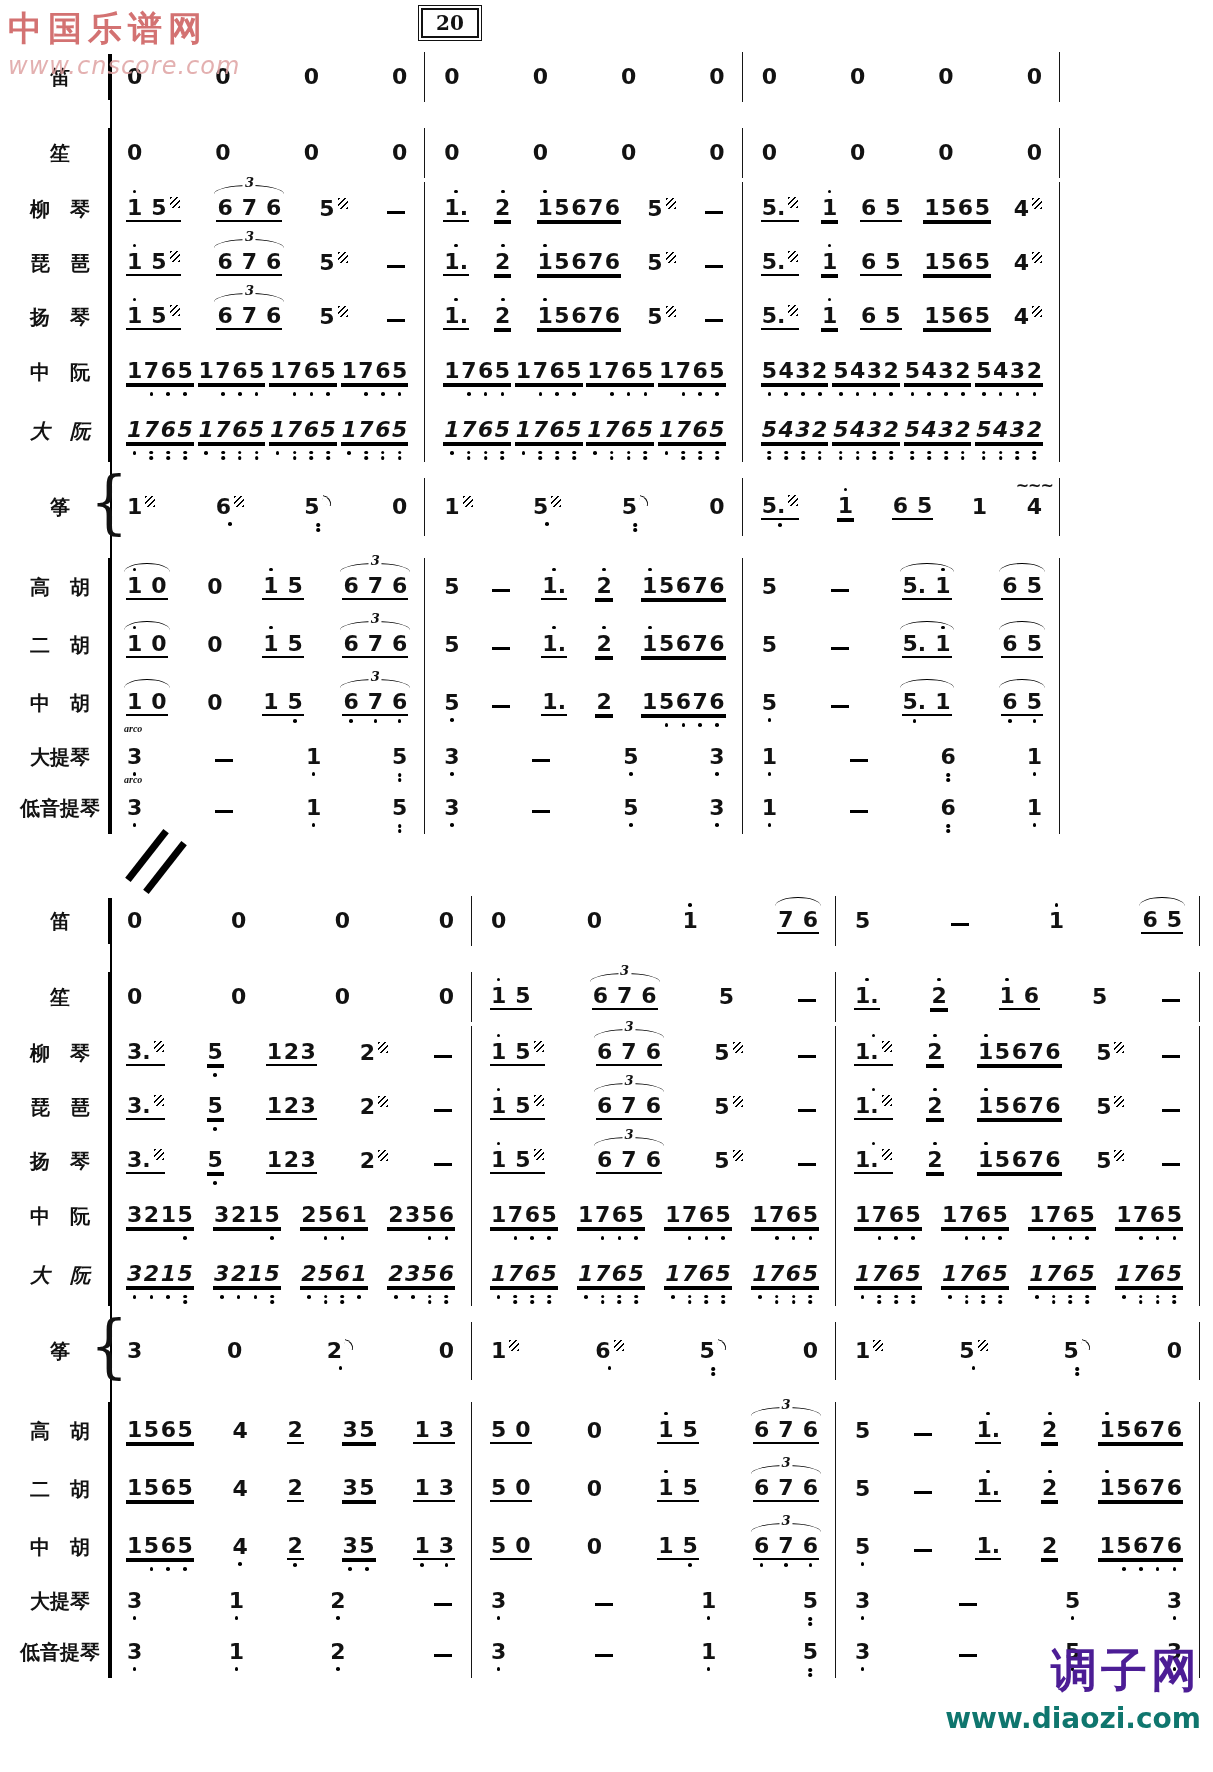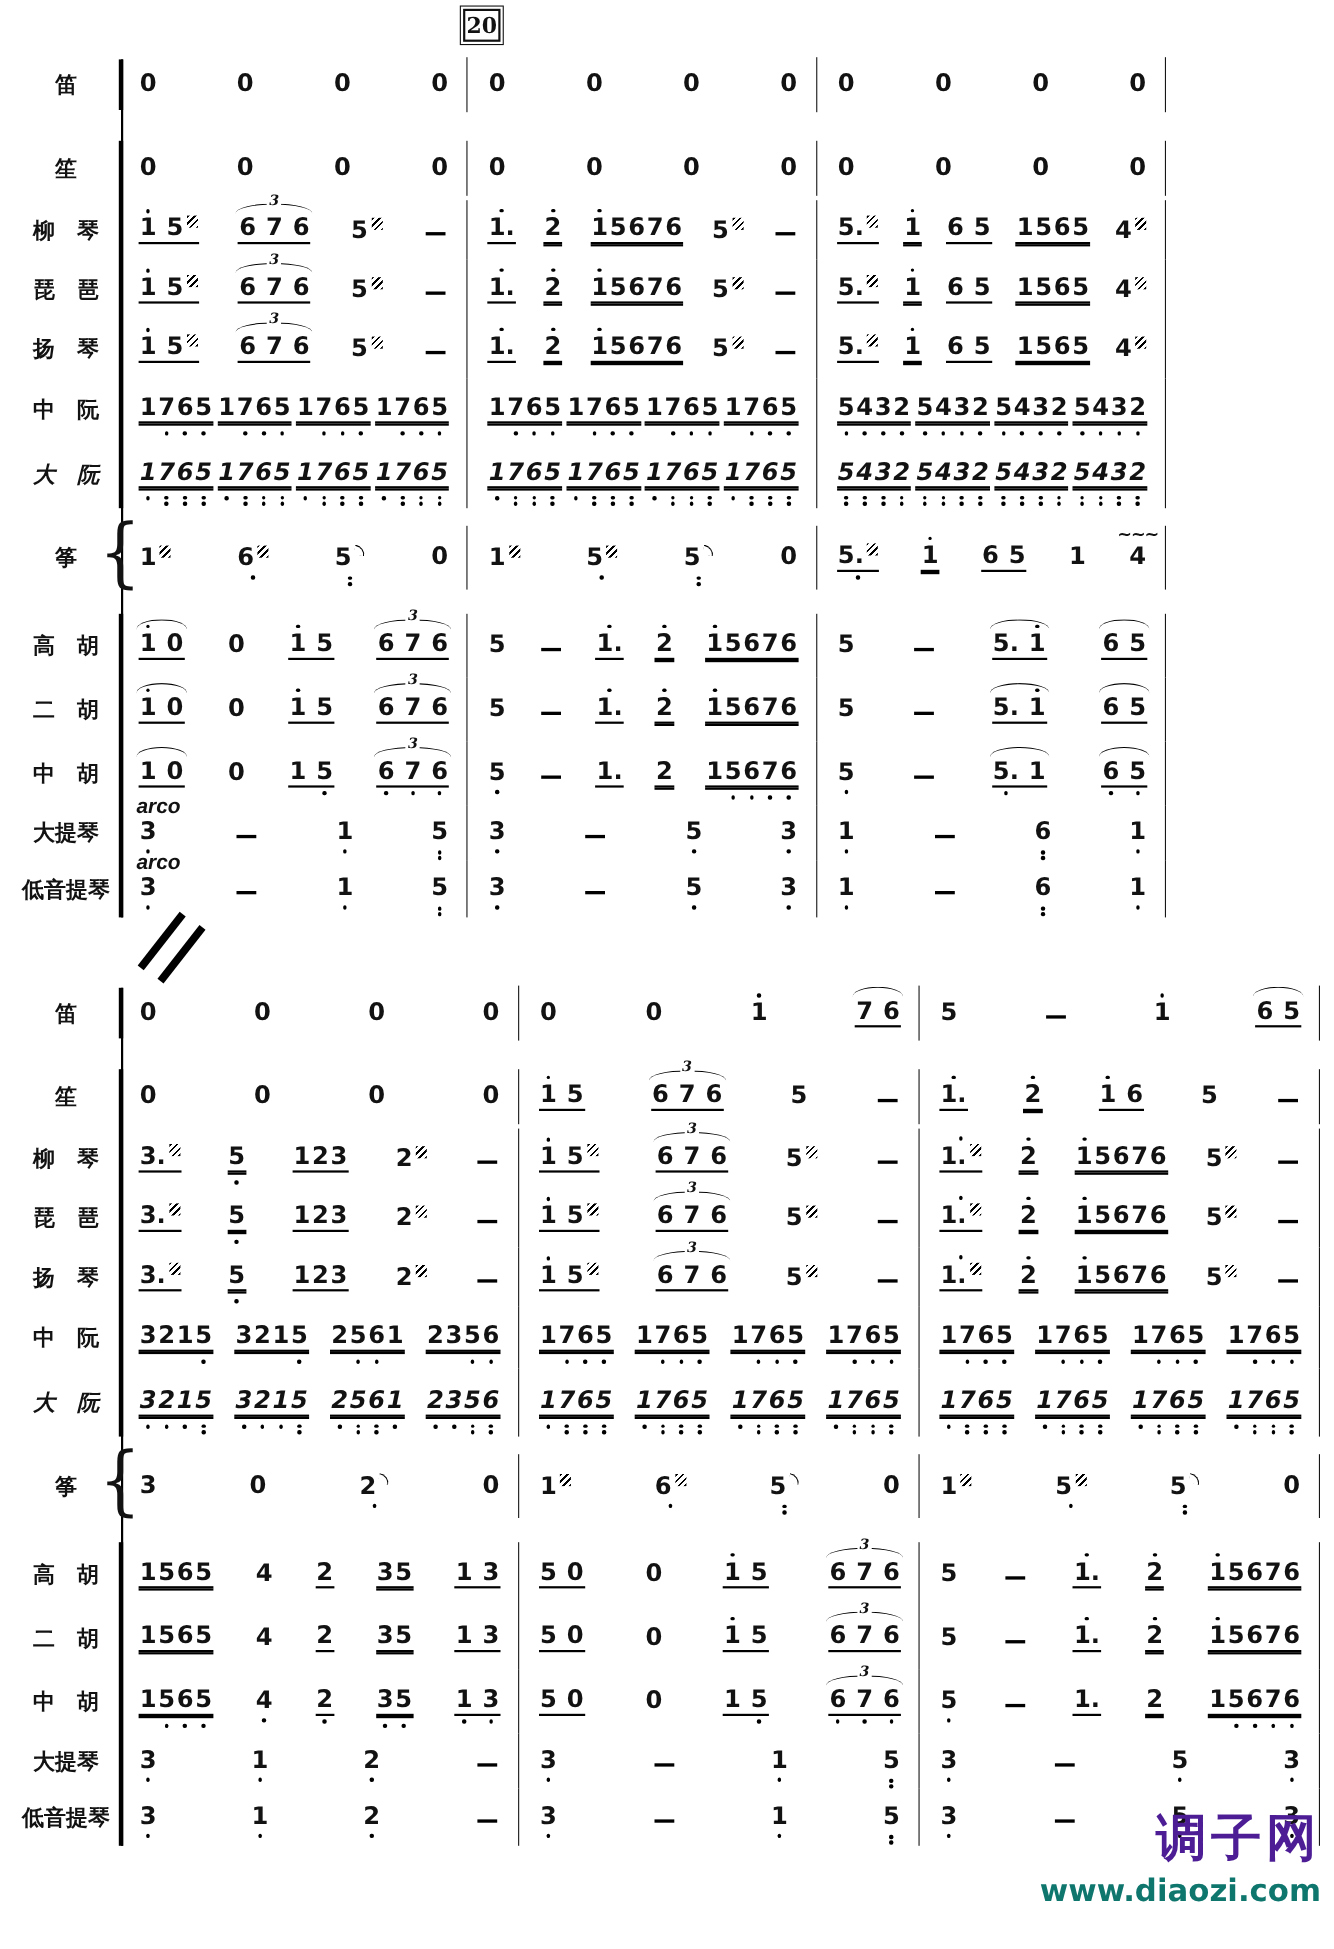--- a/index.html
+++ b/index.html
@@ -6,21 +6,21 @@
   .page{position:relative;width:1213px;height:1772px;background:#ffffff;overflow:hidden;
         font-family:"DejaVu Sans",sans-serif;color:#121212;}
   
   .wm-top{position:absolute;top:6px;left:8px;z-index:5;pointer-events:none;}
   .wm-top .nm{font-size:34px;font-weight:900;letter-spacing:6px;color:#c94f4f;opacity:.8;}
   .wm-top .url{font-size:24px;font-style:italic;color:#dfa3a3;opacity:.85;letter-spacing:1px;}
   .wm-bottom{position:absolute;top:1640px;right:12px;text-align:right;z-index:5;pointer-events:none;}
   .wm-bottom .nm{font-size:46px;font-weight:800;letter-spacing:4px;color:#4c1d95;}
   .wm-bottom .url{font-size:28px;font-weight:600;color:#0f766e;}
   .pageno{position:absolute;top:8px;left:421px;border:2px solid #111;outline:1px solid #111;outline-offset:2px;
-          padding:1px 1px;font-family:"DejaVu Serif",serif;font-weight:700;font-size:20px;background:#fff;}
+          padding:1px 13px;font-family:"DejaVu Serif",serif;font-weight:700;font-size:20px;background:#fff;}
   
   .system{position:relative;margin-left:12px;width:1195px;}
   #system-1{margin-top:52px;}
   .sysbreak{position:relative;height:62px;}
   .sysbreak .sb{position:absolute;width:62px;height:7px;background:#000;transform:rotate(-52deg);}
   .sb.s1{left:116px;top:18px;} .sb.s2{left:134px;top:30px;}
   
   .sysline{position:absolute;left:98px;top:2px;width:1.6px;height:780px;background:#000;}
   .brk{position:absolute;left:96px;width:4px;background:#000;}
   .brk-di{top:2px;height:46px;}
@@ -57,28 +57,32 @@
         background:repeating-linear-gradient(135deg,#000 0 1.7px,transparent 1.7px 4.4px);}
   .gliss{display:inline-block;width:9px;height:8px;border:solid #000;border-width:1.7px 1.7px 0 0;
          border-radius:0 100% 0 0;margin-left:2px;vertical-align:9px;transform:rotate(12deg);}
   .arc{position:absolute;top:-12px;left:-2px;right:-2px;height:9px;border-top:1.8px solid #000;
        border-radius:55% 55% 0 0 / 100% 100% 0 0;}
   .tri3{position:absolute;top:-21px;left:50%;transform:translateX(-50%);
         font-family:"DejaVu Serif",serif;font-style:italic;font-weight:700;font-size:13px;
         background:#fff;padding:0 2px;line-height:1;}
   .trillmark{position:absolute;top:-18px;left:50%;transform:translateX(-50%);
              font-weight:700;font-size:16px;letter-spacing:-1px;line-height:1;}
-  .glbl{position:absolute;top:-22px;left:-2px;font-family:Liberation Sans, sans-serif;
-        font-style:italic;font-weight:700;font-size:19px;line-height:1;}
+  .glbl{position:absolute;top:-22px;left:-2px;font-family:Liberation Serif, serif;
+        font-style:italic;font-weight:700;font-size:10px;line-height:1;}
 </style>
 </head>
 <body>
 
 <div class="page">
 
+  <div class="wm-top">
+    <div class="nm">中国乐谱网</div>
+    <div class="url">www.cnscore.com</div>
+  </div>
 
   <div class="pageno">20</div>
 
   <div id="system-1" class="system sys1">
     <div class="sysline"></div>
     <div class="brk brk-di"></div>
     <div class="brk brk-mid"></div>
     <div class="brace">{</div>
     <div class="brk brk-str"></div>
   <div class="row r0">

